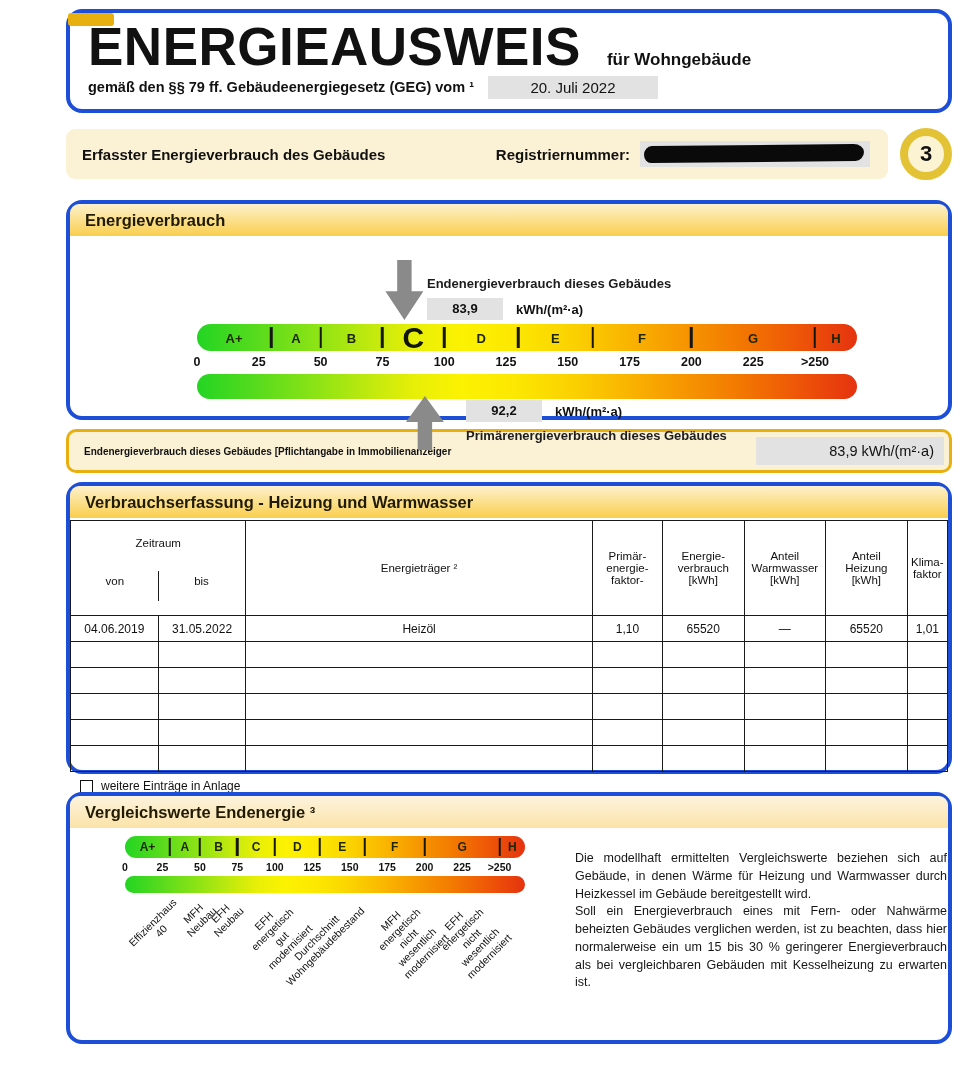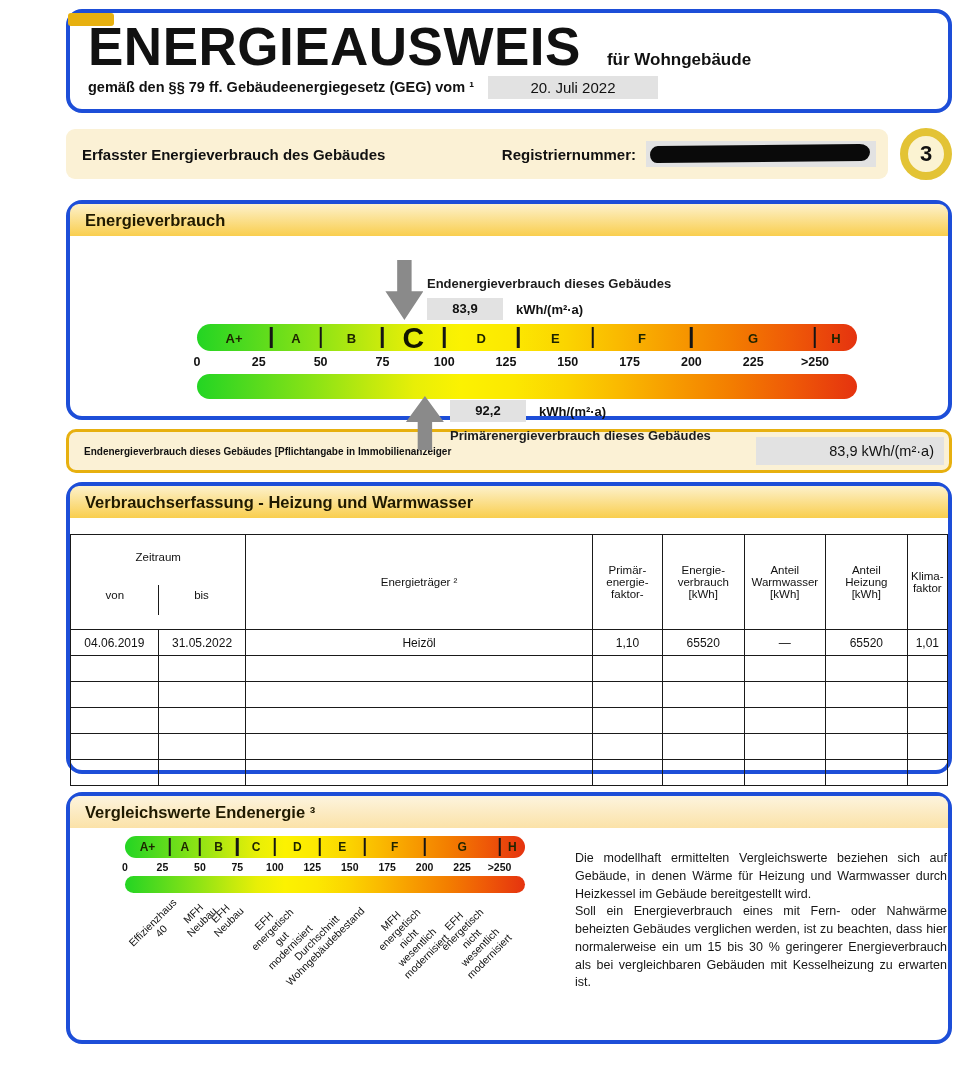--- a/index.html
+++ b/index.html
@@ -34,41 +34,41 @@
   .header-box{margin-top:9px;height:104px;padding:6px 18px 0 18px;}
   .title-row{display:flex;align-items:baseline;}
   .main-title{font-size:53px;font-weight:bold;letter-spacing:.5px;line-height:1.05;}
   .title-suffix{font-size:17px;font-weight:bold;margin-left:26px;}
   .law-row{display:flex;align-items:center;margin-top:1px;}
   .law-text{font-size:14.5px;font-weight:bold;}
   .date-box{width:170px;height:23px;line-height:23px;font-size:15px;margin-left:14px;}
 
   
   .reg-row{margin-top:15px;display:flex;align-items:center;height:52px;}
-  .reg-band{flex:1;height:50px;display:flex;align-items:center;padding:0 12px 0 16px;}
+  .reg-band{flex:1;height:50px;display:flex;align-items:center;padding:0 18px 0 16px;}
   .reg-label{font-size:15px;font-weight:bold;}
   .reg-num-label{font-size:15px;font-weight:bold;margin-left:auto;}
   .reg-grey{width:230px;height:26px;margin-left:10px;position:relative;}
   .redaction{position:absolute;left:4px;top:4px;width:220px;height:17px;background:#0a0a0a;
     border-radius:9px 12px 10px 8px/60% 55% 60% 55%;transform:rotate(-.6deg);}
   .badge{width:52px;height:52px;border-radius:50%;border:8px solid #e3c335;background:#fbf3d2;
     box-sizing:border-box;margin-left:12px;flex:0 0 auto;
     display:flex;align-items:center;justify-content:center;font-size:22px;font-weight:bold;color:#111;}
 
   
   .energy-box{margin-top:20px;height:220px;}
   .stage{position:relative;height:218px;width:100%;}
   .lbl-b{font-size:13px;font-weight:bold;color:#1c1c1c;}
   .valbox{width:76px;height:22px;line-height:22px;font-size:13px;font-weight:bold;}
   .unit{font-size:13px;font-weight:bold;margin-left:13px;}
   .ghg-row{position:absolute;left:380px;top:4px;display:flex;align-items:center;}
   .ghg-row .lbl-b{width:188px;text-align:right;margin-right:14px;}
   .end-group{position:absolute;left:357px;top:40px;}
   .end-group .vrow{display:flex;align-items:center;margin-top:7px;}
-  .prim-group{position:absolute;left:380px;top:164px;}
+  .prim-group{position:absolute;left:396px;top:164px;}
   .prim-group .vrow{display:flex;align-items:center;}
   .prim-group .lbl-b{margin-top:6px;display:block;}
 
   .arrow{position:absolute;width:38px;background:#8a8a8a;}
   .arrow-down{height:60px;top:24px;clip-path:polygon(31% 0,69% 0,69% 52%,100% 52%,50% 100%,0 52%,31% 52%);}
   .arrow-up{height:54px;top:160px;clip-path:polygon(50% 0,100% 48%,69% 48%,69% 100%,31% 100%,31% 48%,0 48%);}
 
   .grad{background-image:linear-gradient(90deg,
     #23d523 0%,#52da1e 8%,#8ce315 18%,#bfe90e 26%,#e8ef07 33%,#fcf201 40%,
     #fce801 48%,#fbd400 56%,#fab900 64%,#f79c00 72%,#f37d00 81%,#ef5a07 90%,#e5330f 100%);}
@@ -91,21 +91,21 @@
     background:#fbf1d5;display:flex;align-items:center;padding:0 5px 0 15px;box-sizing:border-box;}
   .end-band-label{font-size:10px;font-weight:bold;}
   .end-band-val{margin-left:auto;width:188px;height:28px;line-height:28px;font-size:14.5px;text-align:right;padding-right:10px;}
 
   
   .table-box{margin-top:9px;height:292px;}
   table.consume{border-collapse:collapse;width:100%;table-layout:fixed;}
   table.consume th,table.consume td{border:1.8px solid #1a1a1a;text-align:center;vertical-align:middle;}
   table.consume th{font-size:11.5px;font-weight:normal;white-space:pre-line;height:56px;padding:2px 1px;}
   table.consume td{font-size:12px;height:25px;padding:0 2px;}
-  table.consume{margin-top:16px;}
+  table.consume{margin-top:2px;}
   .zr-top{font-size:11.5px;margin-top:2px;}
   .zr-sub{display:flex;margin-top:14px;font-size:11.5px;}
   .zr-sub span{flex:1;}
   .zr-sub .zr-divline{flex:0 0 0px;border-left:1.8px solid #1a1a1a;height:30px;margin-top:-4px;}
   .chk-row{display:flex;align-items:flex-end;padding:7px 0 0 10px;font-size:12px;}
   .chk{width:11px;height:11px;border:1.6px solid #111;display:inline-block;margin-right:8px;background:#fff;}
 
   
   .compare-box{margin-top:18px;height:252px;}
   .stage2{position:relative;height:208px;width:100%;}

